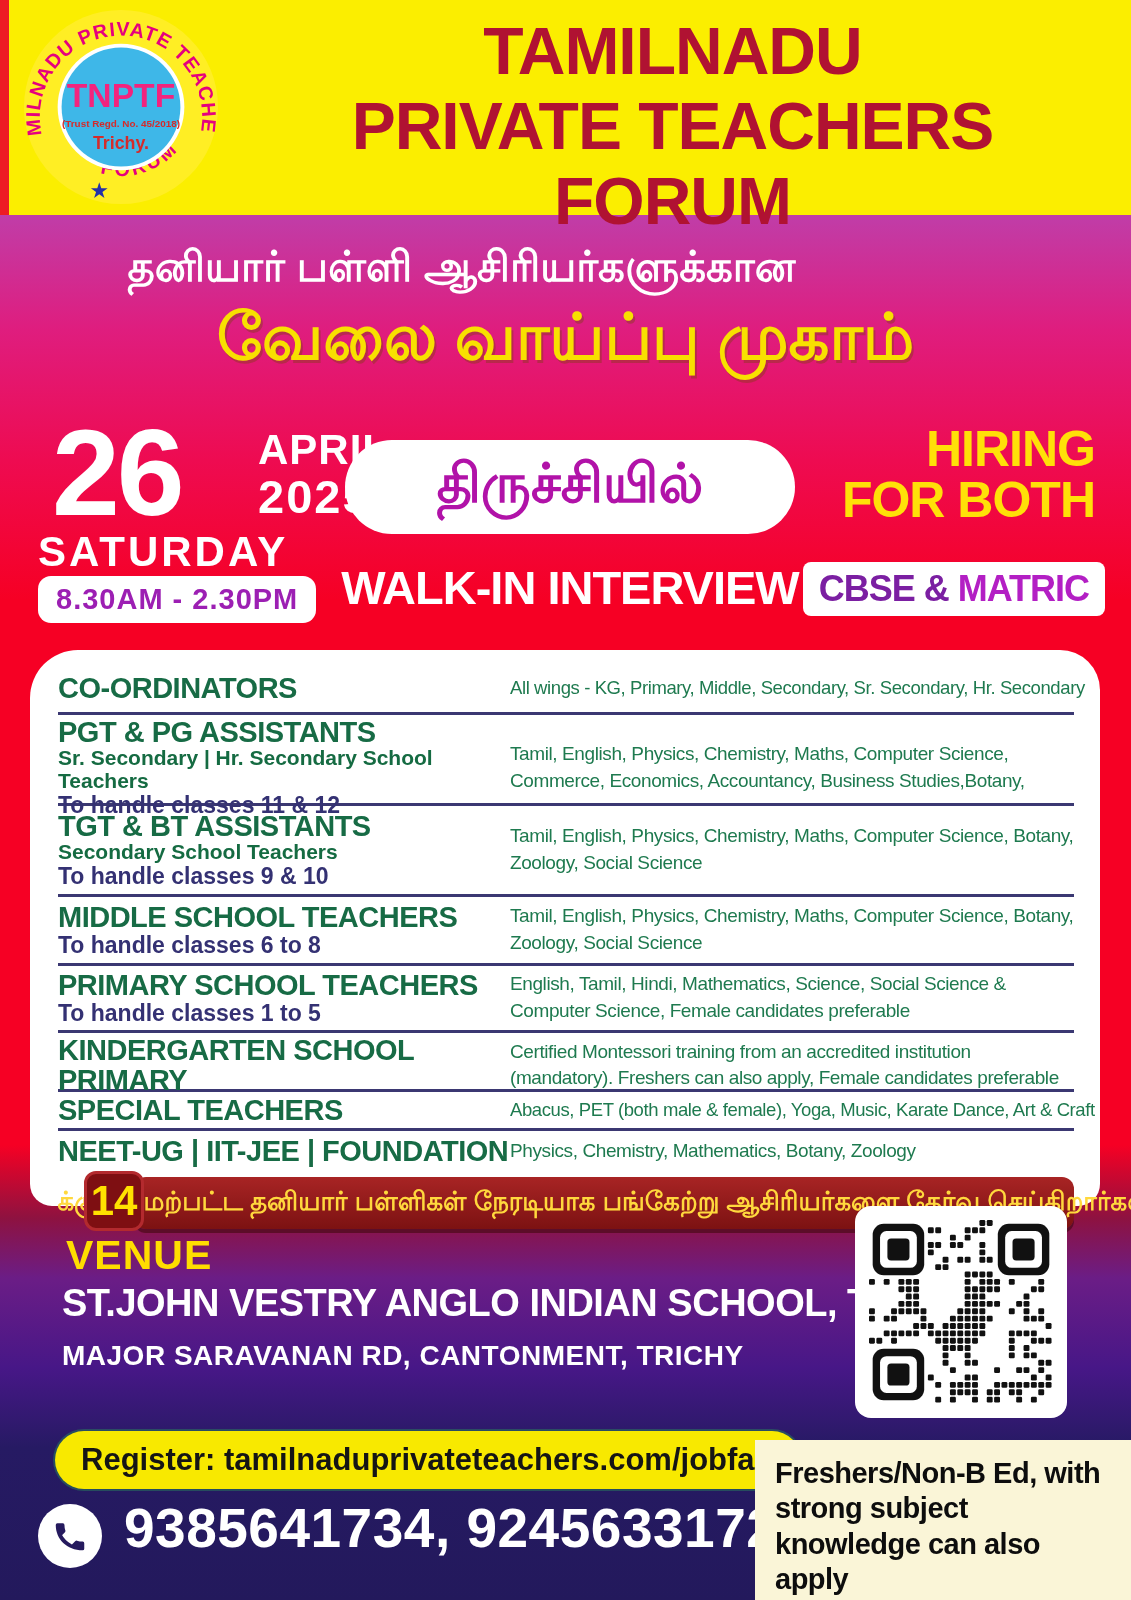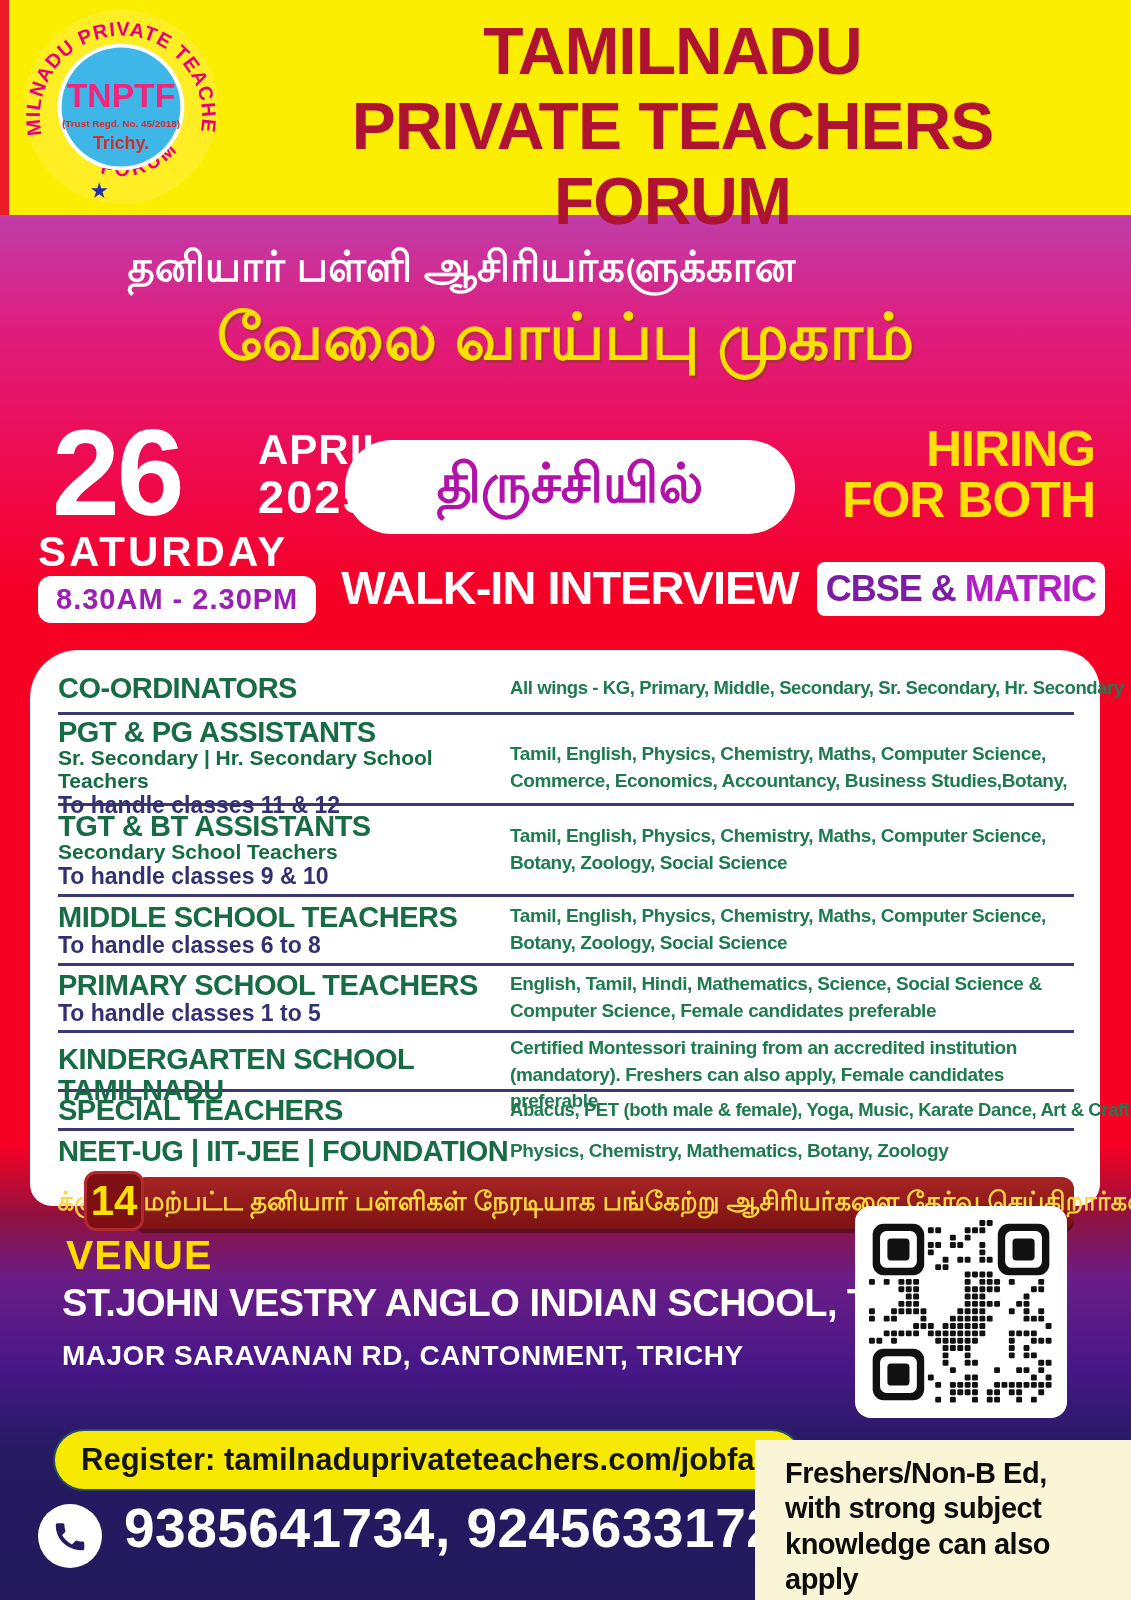--- a/index.html
+++ b/index.html
@@ -35,32 +35,32 @@
   .time-pill{position:absolute;left:38px;top:576px;background:#fff;border-radius:13px;
     padding:7px 18px;color:#9c1fb3;font-weight:bold;font-size:29px;letter-spacing:1px;}
   .loc-pill{position:absolute;left:345px;top:440px;width:450px;height:94px;background:#fff;
     border-radius:47px;display:flex;align-items:center;justify-content:center;
     color:#b112a8;font-weight:bold;font-size:54px;}
   .walkin{position:absolute;left:305px;top:560px;width:530px;text-align:center;
     color:#fff;font-weight:bold;font-size:47px;letter-spacing:-1px;}
   .hiring{position:absolute;right:36px;top:424px;text-align:right;color:#ffe008;
     font-weight:bold;font-size:50px;line-height:1.02;letter-spacing:-1px;}
   .boards{position:absolute;right:26px;top:562px;background:#fff;border-radius:8px;
-    padding:6px 9px;font-weight:bold;font-size:36px;letter-spacing:-1px;}
+    padding:6px 16px;font-weight:bold;font-size:36px;letter-spacing:-1px;}
   .boards .b1{color:#7b1fa2;} .boards .b2{color:#b31fc4;}
   
   .card{position:absolute;left:30px;top:650px;width:1070px;height:556px;background:#fff;
     border-radius:48px 40px 22px 22px;padding:14px 26px 10px 28px;box-sizing:border-box;}
   .prow{display:grid;grid-template-columns:452px 1fr;align-items:center;
     border-bottom:3px solid #3b3872;padding:2px 0;}
   .prow:last-of-type,.prow.no-line{border-bottom:none;}
   .p-title{color:#176b45;font-weight:bold;font-size:29px;letter-spacing:-0.5px;line-height:1.05;}
   .p-sub{color:#156b42;font-weight:bold;font-size:21px;line-height:1.08;}
   .p-handle{color:#343173;font-weight:bold;font-size:23px;line-height:1.1;}
-  .p-subj{color:#1e7a4f;font-weight:bold;font-size:19px;line-height:1.4;letter-spacing:-0.4px;}
+  .p-subj{color:#1e7a4f;font-weight:normal;font-size:19px;line-height:1.4;letter-spacing:-0.4px;}
   .p-subj.one-line{white-space:nowrap;font-size:18.5px;}
   .rh44{height:44px;} .rh84{height:84px;} .rh62{height:62px;} .rh60{height:60px;}
   .rh52{height:52px;} .rh32{height:32px;} .rh36{height:36px;}
   .schools-banner{position:relative;margin:6px 0 0 76px;height:52px;border-radius:12px;
     background:linear-gradient(180deg,#a82424,#7c1212);display:flex;align-items:center;
     justify-content:center;box-shadow:0 4px 0 #5c0d28;}
   .schools-banner .txt{color:#ffd83d;font-weight:bold;font-size:26px;white-space:nowrap;}
   .count-box{position:absolute;left:-50px;top:-6px;width:60px;height:60px;background:#7e0f12;
     border:3px solid #b32a2e;border-radius:12px;display:flex;align-items:center;
     justify-content:center;color:#ffe100;font-weight:bold;font-size:42px;box-sizing:border-box;}
@@ -74,21 +74,21 @@
   .qr-card{position:absolute;left:855px;top:1206px;width:212px;height:212px;background:#fff;
     border-radius:16px;display:flex;align-items:center;justify-content:center;}
   .register-pill{position:absolute;left:55px;top:1431px;height:58px;background:#f8e900;
     border-radius:30px;display:inline-flex;align-items:center;padding:0 26px;
     color:#151515;font-weight:bold;font-size:31px;box-shadow:0 0 0 2px rgba(40,140,90,.45);}
   .phone-ic{position:absolute;left:38px;top:1504px;width:64px;height:64px;background:#fff;
     border-radius:50%;display:flex;align-items:center;justify-content:center;}
   .phones{position:absolute;left:124px;top:1496px;color:#fff;font-weight:bold;
     font-size:55px;letter-spacing:0.5px;}
   .note-box{position:absolute;left:755px;top:1440px;width:376px;height:160px;background:#faf5d7;
-    box-sizing:border-box;padding:16px 30px;color:#0d0d0d;font-weight:bold;
+    box-sizing:border-box;padding:16px 20px;color:#0d0d0d;font-weight:bold;
     font-size:29px;line-height:1.22;letter-spacing:-0.5px;}
 </style>
 </head>
 <body>
 
 <div class="poster">
 
   <div class="top-banner">
     <div class="left-strip"></div>
     <div class="logo-wrap">
@@ -176,21 +176,21 @@
 
     <div class="prow rh60">
       <div>
         <div class="p-title">PRIMARY SCHOOL TEACHERS</div>
         <div class="p-handle">To handle classes 1 to 5</div>
       </div>
       <div class="p-subj">English, Tamil, Hindi, Mathematics, Science, Social Science &amp; Computer Science, Female candidates preferable</div>
     </div>
 
     <div class="prow rh52">
-      <div class="p-title">KINDERGARTEN SCHOOL TAMILNADU</div>
+      <div class="p-title">KINDERGARTEN SCHOOL PRIMARY</div>
       <div class="p-subj">Certified Montessori training from an accredited institution (mandatory). Freshers can also apply, Female candidates preferable</div>
     </div>
 
     <div class="prow rh32">
       <div class="p-title">SPECIAL TEACHERS</div>
       <div class="p-subj one-line">Abacus, PET (both male &amp; female), Yoga, Music, Karate Dance, Art &amp; Craft</div>
     </div>
 
     <div class="prow rh36 no-line">
       <div class="p-title">NEET-UG | IIT-JEE | FOUNDATION</div>

